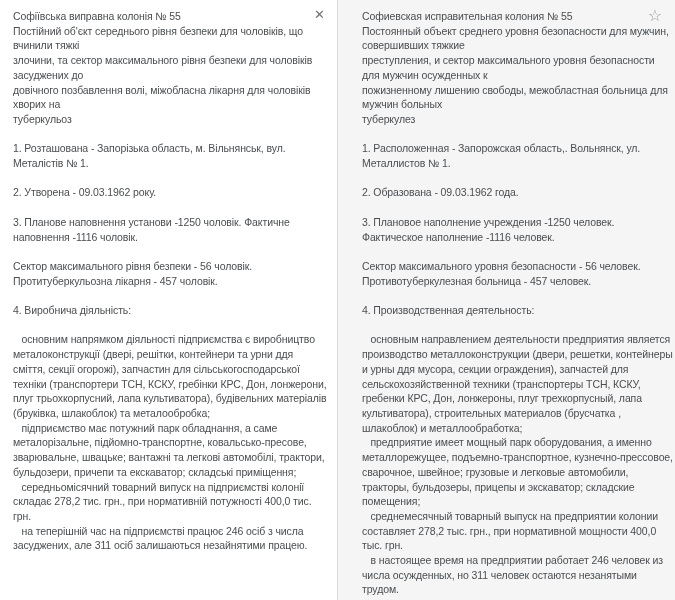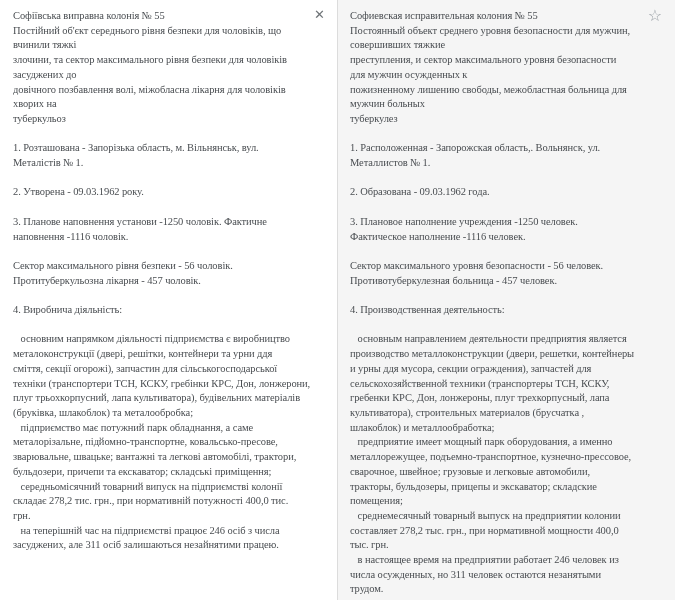--- a/index.html
+++ b/index.html
@@ -30,24 +30,23 @@
     background: #f5f5f5;
   }
   .panel-text {
     position: absolute;
     top: 9px;
     white-space: pre;
     font-size: 10.5px;
     line-height: 14.7px;
     letter-spacing: -0.1px;
     color: #4a4e52;
-    font-family: Liberation Serif, serif;
   }
   .source .panel-text { left: 13px; }
-  .target .panel-text { left: 12px; }
+  .target .panel-text { left: 24px; }
   .corner-btn {
     position: absolute;
     top: 8px;
     background: none;
     border: none;
     cursor: pointer;
     font-family: "Liberation Sans", sans-serif;
     padding: 0;
     line-height: 1;
   }

